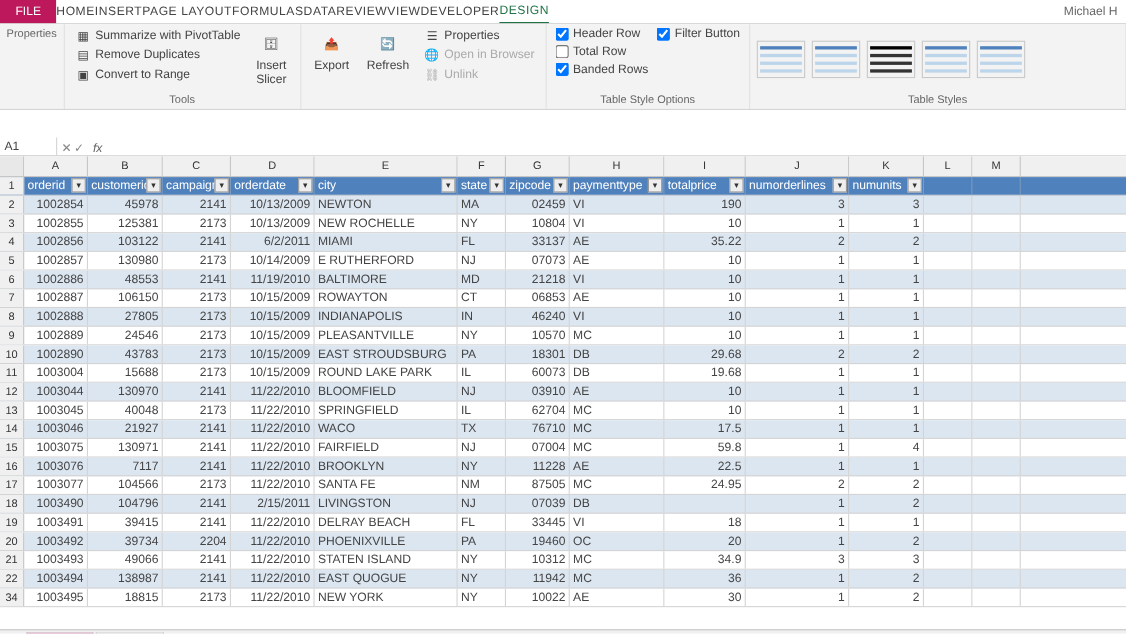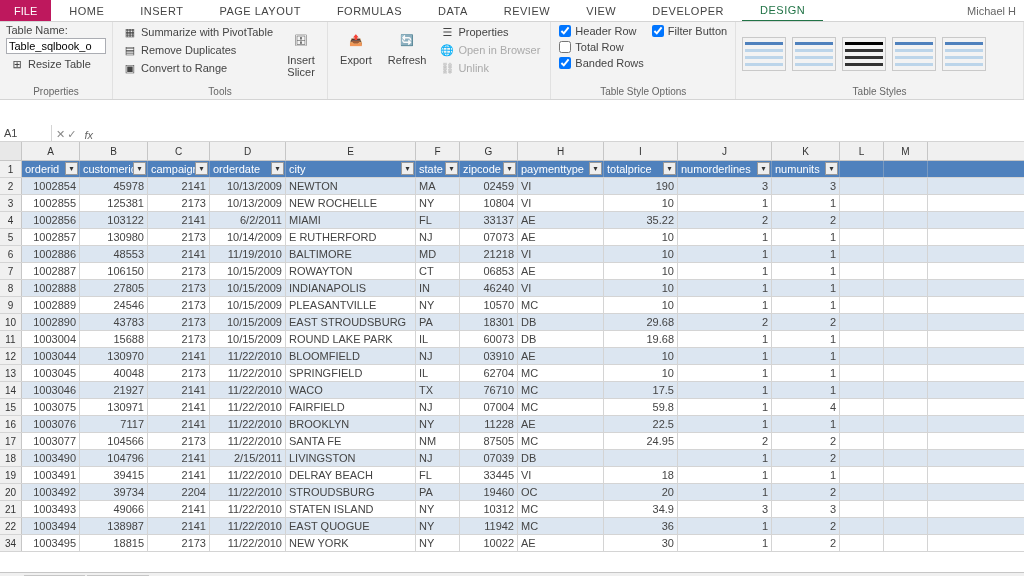--- a/index.html
+++ b/index.html
@@ -1,20 +1,20 @@
 <!DOCTYPE html>
 <html><head>
 <meta charset="utf-8">
 <style>
 * { margin: 0; padding: 0; box-sizing: border-box; font-family: 'Segoe UI', Tahoma, sans-serif; }
 body { background: #fff; width: 1024px; height: 576px; overflow: hidden; font-size: 11px; color: #444; }
 
 .ribbon-tabs { display: flex; align-items: center; background: #fff; border-bottom: 1px solid #d4d4d4; height: 22px; }
 .ribbon-tabs .file-tab { background: #be185d; color: #fff; padding: 4px 14px; font-size: 11px; height: 100%; display: flex; align-items: center; }
-.ribbon-tabs .tab { padding: 4px 18px; color: #444; font-size: 11px; cursor: pointer; letter-spacing: .5px; }
+.ribbon-tabs .tab { padding: 4px 0; color: #444; font-size: 11px; cursor: pointer; letter-spacing: .5px; }
 .ribbon-tabs .tab.active { color: #217346; border-bottom: 1px solid #217346; }
 .ribbon-tabs .spacer { flex: 1; }
 .ribbon-tabs .user { padding-right: 8px; color: #666; font-size: 11px; }
 
 .ribbon { display: flex; background: #f3f3f3; border-bottom: 1px solid #d4d4d4; height: 78px; }
 .ribbon-group { display: flex; flex-direction: column; padding: 2px 6px; border-right: 1px solid #e1e1e1; }
 .ribbon-group .body { flex: 1; display: flex; gap: 4px; align-items: flex-start; }
 .ribbon-group .label { text-align: center; color: #666; font-size: 10px; padding-top: 2px; }
 .stack { display: flex; flex-direction: column; gap: 2px; }
 .small-btn { display: flex; align-items: center; gap: 4px; padding: 1px 4px; font-size: 11px; color: #444; cursor: pointer; white-space: nowrap; }
@@ -69,30 +69,20 @@
   <div class="tab">REVIEW</div>
   <div class="tab">VIEW</div>
   <div class="tab">DEVELOPER</div>
   <div class="tab active">DESIGN</div>
   <div class="spacer"></div>
   <div class="user">Michael H</div>
 </div>
 
 <div class="ribbon">
   <div class="ribbon-group">
-    <div class="body">
-      <div class="stack">
-        <span>Table Name:</span>
-        <input class="tbl-name-input" value="Table_sqlbook_o" style="">
-        <div class="small-btn">
-            <span class="ico">⊞</span>
-            <span>Resize Table</span>
-          </div>
-      </div>
-    </div>
     <div class="label">Properties</div>
   </div>
 
   <div class="ribbon-group">
     <div class="body">
       <div class="stack">
         <div class="small-btn">
             <span class="ico">▦</span>
             <span>Summarize with PivotTable</span>
           </div>
@@ -535,21 +525,21 @@
         <div class="cell cK num">1</div>
         <div class="cell cL"></div>
         <div class="cell cM"></div>
       </div>
       <div class="data-row banded">
         <div class="row-h">20</div>
         <div class="cell cA num">1003492</div>
         <div class="cell cB num">39734</div>
         <div class="cell cC num">2204</div>
         <div class="cell cD num">11/22/2010</div>
-        <div class="cell cE ">STROUDSBURG</div>
+        <div class="cell cE ">PHOENIXVILLE</div>
         <div class="cell cF ">PA</div>
         <div class="cell cG num">19460</div>
         <div class="cell cH ">OC</div>
         <div class="cell cI num">20</div>
         <div class="cell cJ num">1</div>
         <div class="cell cK num">2</div>
         <div class="cell cL"></div>
         <div class="cell cM"></div>
       </div>
       <div class="data-row ">

